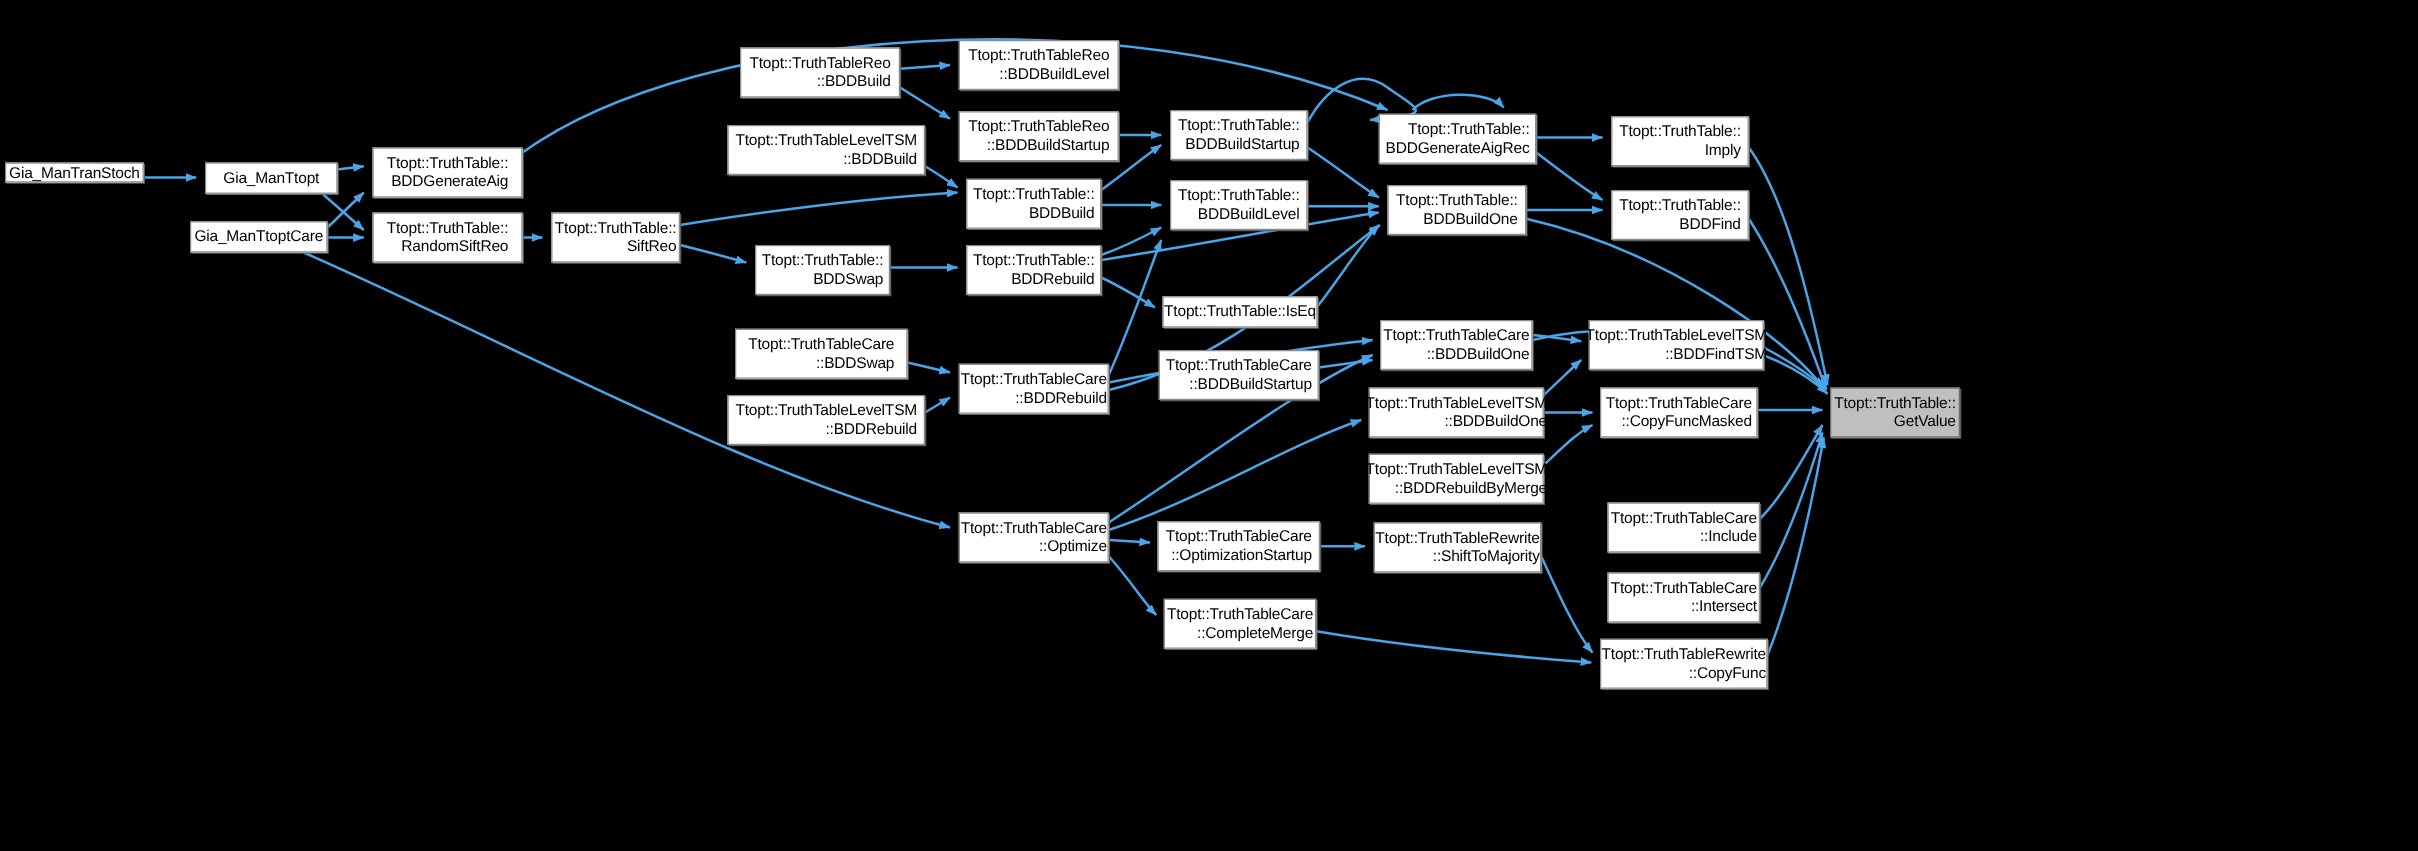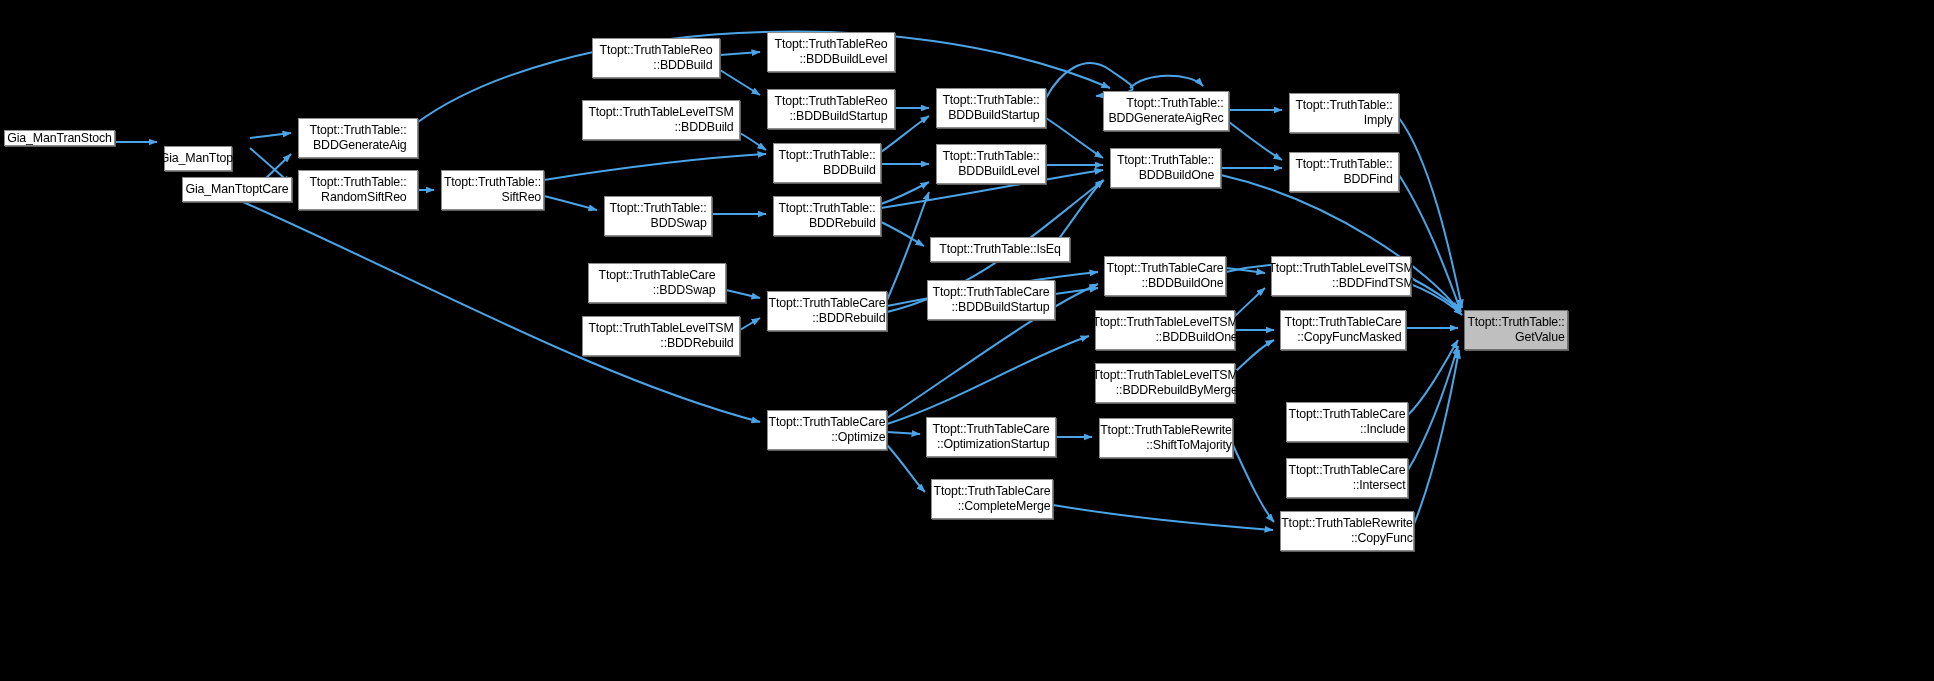--- a/index.html
+++ b/index.html
@@ -113,22 +113,22 @@
         <path d="M1399,175 C1425,215 1448,275 1461,312" fill="none" stroke="#4aa5e8" stroke-width="2" marker-end="url(#arrowhead)"></path>
         <path d="M1411,278 C1430,288 1448,300 1459,310" fill="none" stroke="#4aa5e8" stroke-width="2" marker-end="url(#arrowhead)"></path>
         <path d="M1406,328 L1458,328" fill="none" stroke="#4aa5e8" stroke-width="2" marker-end="url(#arrowhead)"></path>
         <path d="M1408,415 C1428,395 1446,360 1458,340" fill="none" stroke="#4aa5e8" stroke-width="2" marker-end="url(#arrowhead)"></path>
         <path d="M1408,470 C1432,430 1448,380 1458,346" fill="none" stroke="#4aa5e8" stroke-width="2" marker-end="url(#arrowhead)"></path>
         <path d="M1414,524 C1436,470 1452,390 1459,350" fill="none" stroke="#4aa5e8" stroke-width="2" marker-end="url(#arrowhead)"></path>
       </g>
   </svg>
   <div id="nodes">
       <div class="node" style="left: 4px; top: 130px; width: 111px; height: 16px;"><span class="node-label">Gia_ManTranStoch</span></div>
-      <div class="node" style="left: 164px; top: 146px; width: 68px; height: 25px;"><span class="node-label">Gia_ManTtopt</span></div>
-      <div class="node" style="left: 152px; top: 177px; width: 110px; height: 25px; margin-left: 30px;"><span class="node-label">Gia_ManTtoptCare</span></div>
+      <div class="node" style="left: 164px; top: 130px; width: 106px; height: 25px;"><span class="node-label">Gia_ManTtopt</span></div>
+      <div class="node" style="left: 152px; top: 177px; width: 110px; height: 25px;"><span class="node-label">Gia_ManTtoptCare</span></div>
       <div class="node" style="left: 298px; top: 118px; width: 120px; height: 40px;"><span class="node-label">Ttopt::TruthTable::
 BDDGenerateAig</span></div>
       <div class="node" style="left: 298px; top: 170px; width: 120px; height: 40px;"><span class="node-label">Ttopt::TruthTable::
 RandomSiftReo</span></div>
       <div class="node" style="left: 441px; top: 170px; width: 103px; height: 40px;"><span class="node-label">Ttopt::TruthTable::
 SiftReo</span></div>
       <div class="node" style="left: 592px; top: 38px; width: 128px; height: 40px;"><span class="node-label">Ttopt::TruthTableReo
 ::BDDBuild</span></div>
       <div class="node" style="left: 582px; top: 100px; width: 158px; height: 40px;"><span class="node-label">Ttopt::TruthTableLevelTSM
 ::BDDBuild</span></div>
@@ -147,21 +147,21 @@
       <div class="node" style="left: 773px; top: 196px; width: 108px; height: 40px;"><span class="node-label">Ttopt::TruthTable::
 BDDRebuild</span></div>
       <div class="node" style="left: 767px; top: 291px; width: 120px; height: 40px;"><span class="node-label">Ttopt::TruthTableCare
 ::BDDRebuild</span></div>
       <div class="node" style="left: 767px; top: 410px; width: 120px; height: 40px;"><span class="node-label">Ttopt::TruthTableCare
 ::Optimize</span></div>
       <div class="node" style="left: 936px; top: 88px; width: 110px; height: 40px;"><span class="node-label">Ttopt::TruthTable::
 BDDBuildStartup</span></div>
       <div class="node" style="left: 936px; top: 144px; width: 110px; height: 40px;"><span class="node-label">Ttopt::TruthTable::
 BDDBuildLevel</span></div>
-      <div class="node" style="left: 930px; top: 237px; width: 140px; height: 25px;"><span class="node-label">Ttopt::TruthTable::IsEq</span></div>
+      <div class="node" style="left: 930px; top: 237px; width: 124px; height: 25px;"><span class="node-label">Ttopt::TruthTable::IsEq</span></div>
       <div class="node" style="left: 927px; top: 280px; width: 128px; height: 40px;"><span class="node-label">Ttopt::TruthTableCare
 ::BDDBuildStartup</span></div>
       <div class="node" style="left: 926px; top: 417px; width: 130px; height: 40px;"><span class="node-label">Ttopt::TruthTableCare
 ::OptimizationStartup</span></div>
       <div class="node" style="left: 931px; top: 479px; width: 122px; height: 40px;"><span class="node-label">Ttopt::TruthTableCare
 ::CompleteMerge</span></div>
       <div class="node" style="left: 1103px; top: 91px; width: 126px; height: 40px;"><span class="node-label">Ttopt::TruthTable::
 BDDGenerateAigRec</span></div>
       <div class="node" style="left: 1110px; top: 148px; width: 111px; height: 40px;"><span class="node-label">Ttopt::TruthTable::
 BDDBuildOne</span></div>

